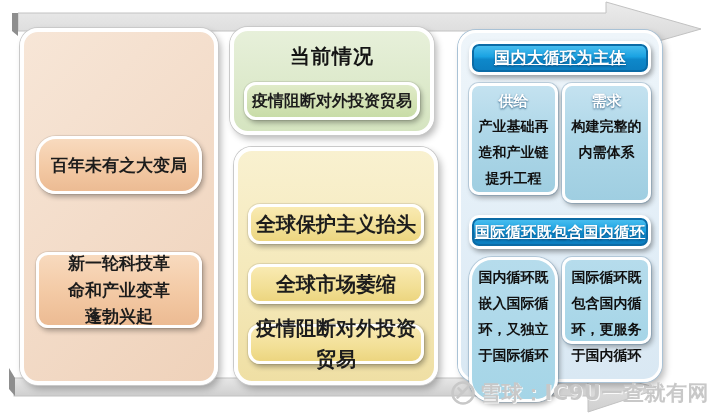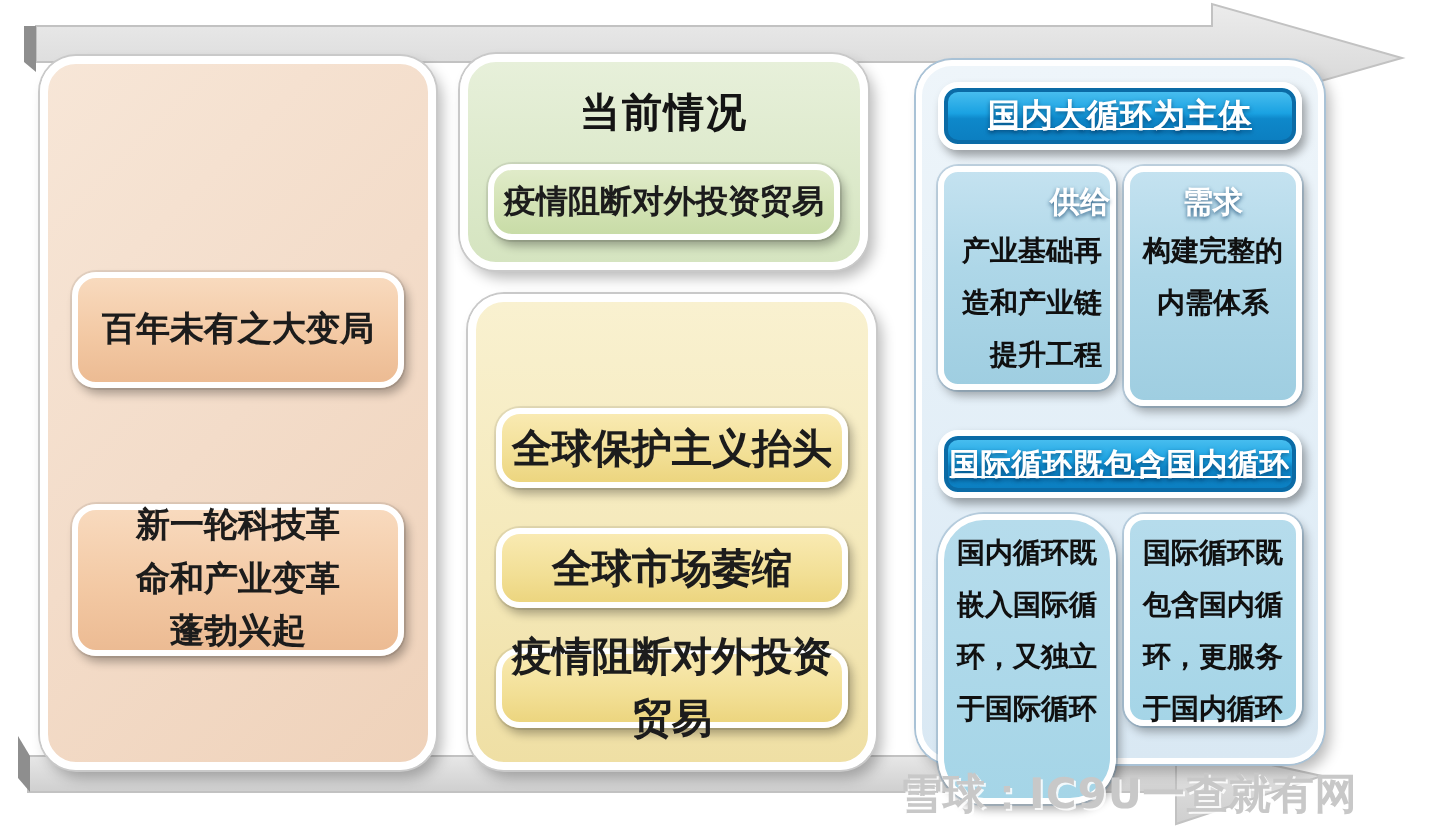--- a/index.html
+++ b/index.html
@@ -78,21 +78,20 @@
   }
   .blue-box.flat{background:linear-gradient(180deg,#b6dcec 0%,#a5d5e7 100%);}
   .blue-box .bb-body.tall{margin-top:4px;padding:0 2px;line-height:26px;}
   
   .watermark{
     position:absolute;left:450px;top:379px;height:28px;z-index:5;
     display:flex;align-items:center;gap:4px;
     color:#c8c8c8;font-size:21px;font-weight:bold;letter-spacing:0.5px;
     text-shadow:1px 1px 0 rgba(255,255,255,0.85);
     white-space:nowrap;
-    flex-direction:column;
   }
 </style>
 </head>
 <body>
 
 <svg class="bg-arrows" viewBox="0 0 720 413" xmlns="http://www.w3.org/2000/svg">
   <defs>
     <linearGradient id="grayGrad" x1="0" y1="0" x2="0" y2="1">
       <stop offset="0" stop-color="#ececec"></stop>
       <stop offset="1" stop-color="#d2d2d2"></stop>
@@ -105,55 +104,55 @@
 
   <polygon points="18,13 606,13 606,2 701,29 606,56 606,31 18,31" fill="url(#grayGrad)" stroke="#c2c2c2" stroke-width="1"></polygon>
   <polygon points="12,13 18,13 18,36 12,31" fill="#8e8e8e"></polygon>
 
   <rect x="14" y="378" width="574" height="18" fill="url(#grayGrad2)" stroke="#c2c2c2" stroke-width="1"></rect>
   <polygon points="588,372 661,388 588,412" fill="url(#grayGrad2)" stroke="#c2c2c2" stroke-width="1"></polygon>
   <polygon points="9,368 15,378 15,396 9,389" fill="#8e8e8e"></polygon>
 </svg>
 
 <div class="panel panel-history">
-  <div class="inner-box" style="top:104px;height:58px;">百年未有之大变局</div>
+  <div class="inner-box" style="top:104px;height:58px;border-radius:20px;">百年未有之大变局</div>
   <div class="inner-box" style="top:220px;height:76px;padding:0 24px;">新一轮科技革命和产业变革蓬勃兴起</div>
 </div>
 
 <div class="panel panel-current">
   <div class="panel-title" style="top:12px;">当前情况</div>
   <div class="inner-box" style="top:51px;height:38px;">疫情阻断对外投资贸易</div>
 </div>
 
 <div class="panel panel-changes">
   <div class="inner-box" style="top:53px;">全球保护主义抬头</div>
   <div class="inner-box" style="top:113px;">全球市场萎缩</div>
   <div class="inner-box" style="top:173px;">疫情阻断对外投资贸易</div>
 </div>
 
 <div class="panel panel-dual">
   <div class="blue-header" style="top:8px;">国内大循环为主体</div>
 
-  <div class="blue-box" style="top:50px;left:8px;height:112px;text-align:right;">
+  <div class="blue-box" style="top:50px;left:8px;height:112px;">
     <div class="bb-title">供给</div>
     <div class="bb-body">产业基础再造和产业链提升工程</div>
   </div>
 
   <div class="blue-box" style="top:50px;left:101px;height:120px;">
     <div class="bb-title">需求</div>
     <div class="bb-body">构建完整的内需体系</div>
   </div>
 
   <div class="blue-header" style="top:182px;font-size:15px;">国际循环既包含国内循环</div>
 
   <div class="blue-box flat" style="top:224px;left:8px;height:145px;border-radius:23px;">
     <div class="bb-body tall">国内循环既嵌入国际循环，又独立于国际循环</div>
   </div>
 
-  <div class="blue-box flat" style="top:224px;left:101px;height:106px;">
+  <div class="blue-box flat" style="top:224px;left:101px;height:87px;">
     <div class="bb-body tall">国际循环既包含国内循环，更服务于国内循环</div>
   </div>
 </div>
 
 <div class="watermark">
   <svg width="26" height="26" viewBox="0 0 26 26">
     <circle cx="13" cy="13" r="10.5" fill="none" stroke="#c8c8c8" stroke-width="2.6"></circle>
     <path d="M7.5 17.5 L18 7" stroke="#c8c8c8" stroke-width="2.6" fill="none" stroke-linecap="round"></path>
     <path d="M8.5 8.5 L12.5 12.5" stroke="#c8c8c8" stroke-width="2.6" fill="none" stroke-linecap="round"></path>
   </svg>

